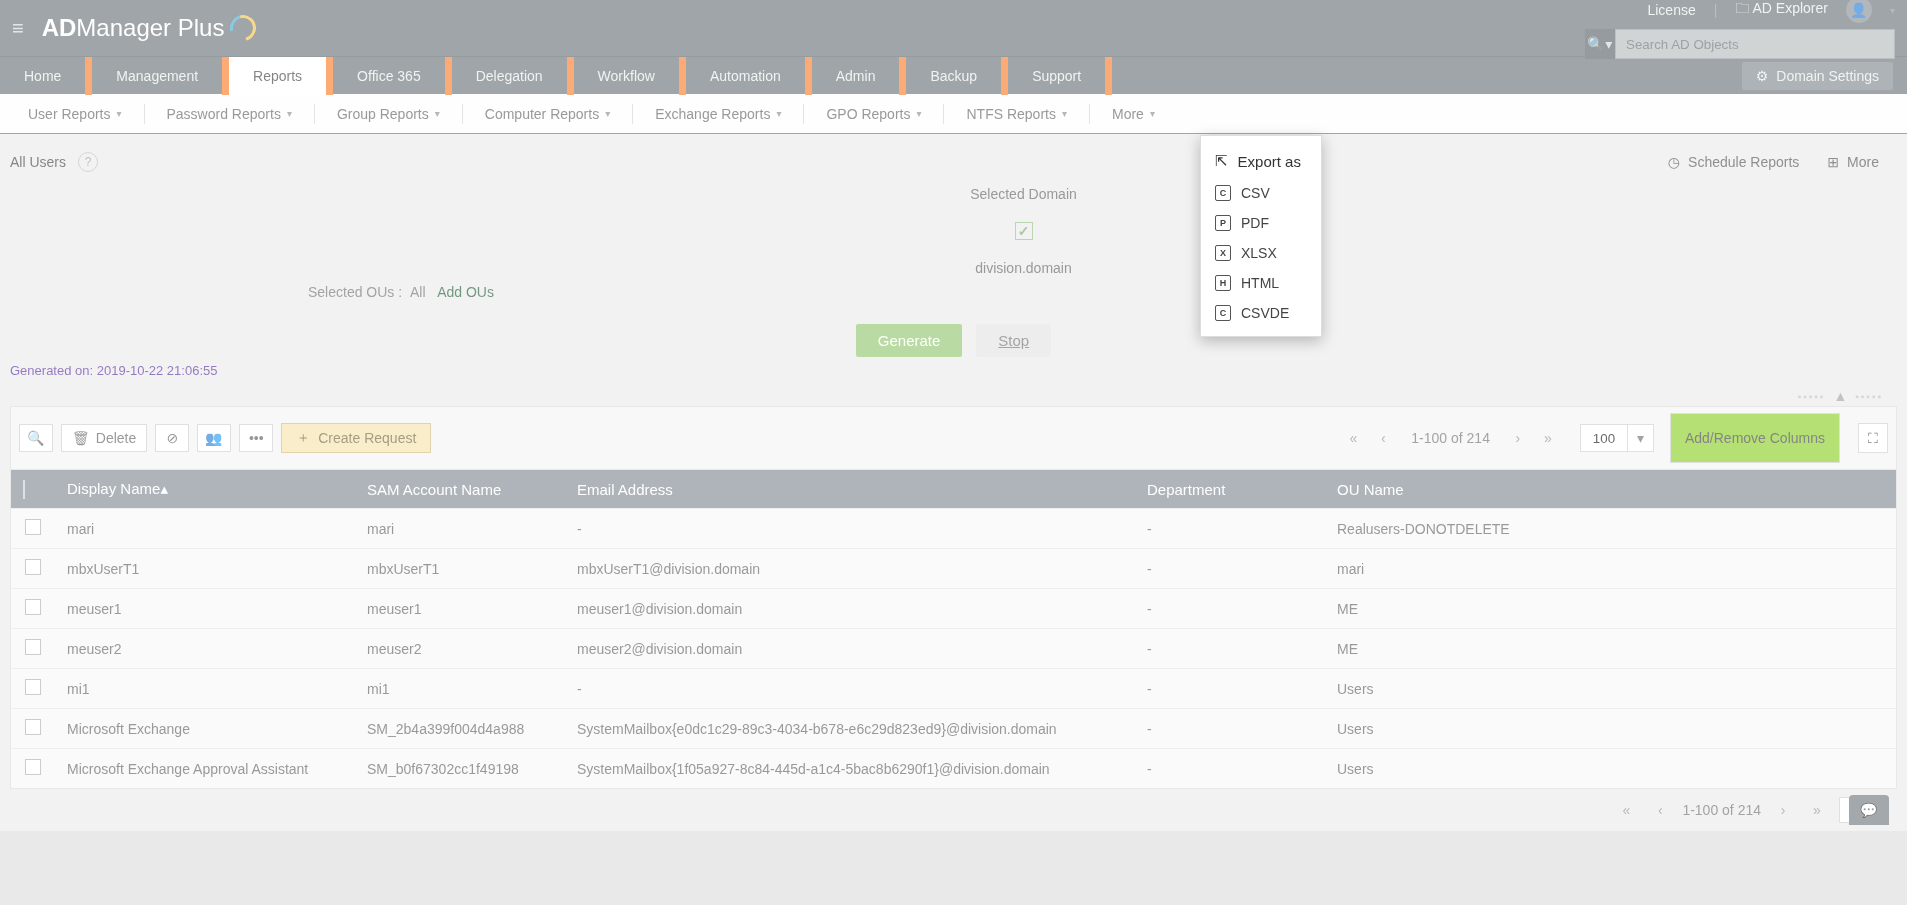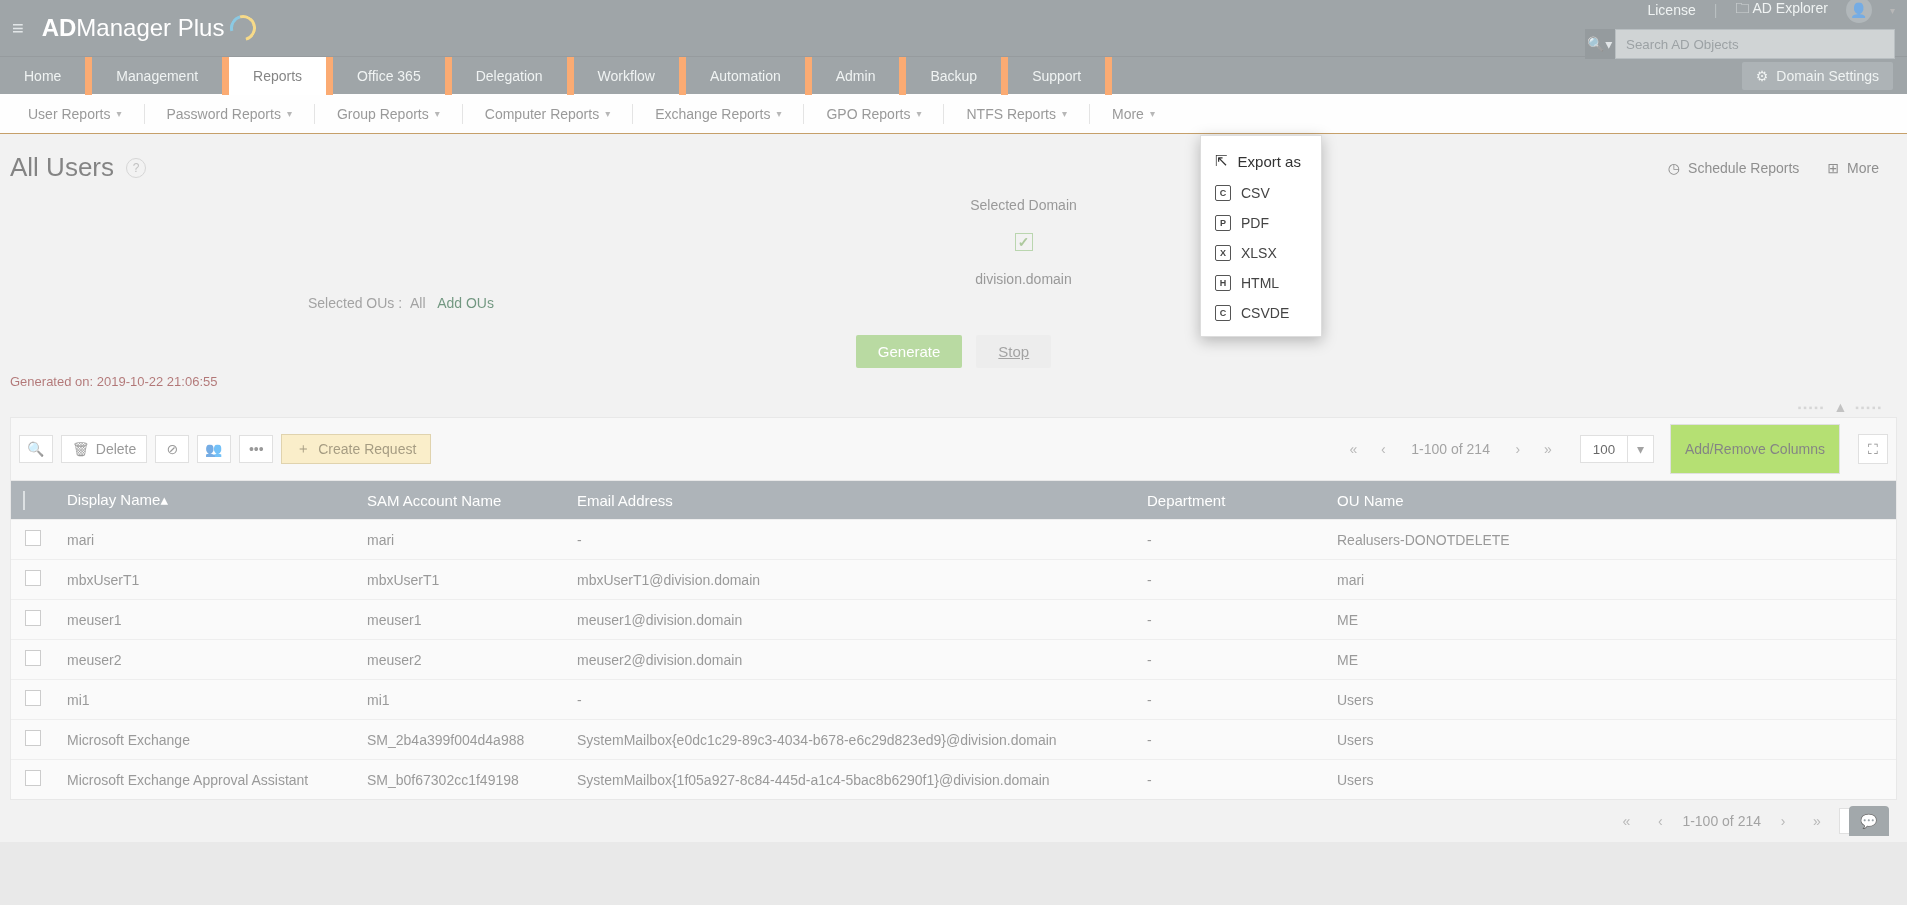--- a/index.html
+++ b/index.html
@@ -29,42 +29,42 @@
   .domain-settings { margin-left:auto; margin-right:14px; background:#778186; color:#e6eceb; padding:6px 14px; border-radius:2px; display:flex; align-items:center; gap:8px;}
   
   
   .submenu { background:#fdfdfd; height:40px; border-bottom:1px solid #a16207; display:flex; align-items:center; padding:0 10px;}
   .submenu-item { color:#555; padding:0 18px; display:flex; align-items:center; gap:6px; cursor:pointer; height:40px;}
   .submenu .divider { width:1px; height:20px; background:#d2d2d2; margin:0 4px;}
   .caret-down { font-size:10px; color:#888;}
   
   
   .page-head { display:flex; align-items:center; padding:18px 10px 4px 10px;}
-  .page-title { font-size:26px; color:#333; margin-right:12px;}
+  .page-title { font-size:14px; color:#333; margin-right:12px;}
   .help-icon { width:20px; height:20px; border:1px solid #bbb; border-radius:50%; display:flex; align-items:center; justify-content:center; color:#999; font-size:12px;}
   .head-actions { margin-left:auto; display:flex; align-items:center; gap:28px; padding-right:18px;}
   .head-action { display:flex; align-items:center; gap:8px; color:#444; cursor:pointer;}
   
   
   .export-menu { position:absolute; top:135px; left:1200px; width:122px; background:#fff; border:1px solid #ddd; box-shadow:0 4px 14px rgba(0,0,0,0.25); z-index:20; padding:8px 0;}
   .export-head { display:flex; align-items:center; gap:10px; padding:8px 14px; font-size:15px; color:#333;}
   .export-item { display:flex; align-items:center; gap:10px; padding:7px 14px; color:#444; cursor:pointer;}
   .file-ic { width:16px; height:16px; border:1.5px solid #555; border-radius:2px; display:flex; align-items:center; justify-content:center; font-size:9px; font-weight:bold;}
   
   
   .filter-area { padding:10px 0 10px 140px; color:#555;}
   .filter-row1 { display:flex; align-items:center; gap:20px; margin-bottom:8px;flex-direction:column;}
   .dom-check { width:18px; height:18px; border:1px solid #8dbb7a; display:flex; align-items:center; justify-content:center; color:#78a65e; font-weight:bold;}
   .filter-row2 { padding-left:168px; color:#666;}
   .link { color:#14532d; cursor:pointer;}
   
   .gen-row { display:flex; justify-content:center; gap:14px; padding:14px 0 6px 0;align-items:flex-end;}
   .btn-generate { background:#8bc165; color:#fff; border:none; padding:8px 22px; font-size:15px; border-radius:2px;}
   .btn-stop { background:#e2e2e2; color:#666; border:none; padding:8px 22px; font-size:15px; border-radius:2px;text-decoration:underline;}
-  .gen-on { color:#7f1d1d; font-size:13px; padding:0 0 8px 10px;}
+  .gen-on { color:#4c1d95; font-size:13px; padding:0 0 8px 10px;}
   
   
   .grip-row { display:flex; justify-content:flex-end; align-items:center; padding:2px 24px; color:#bbb;}
   .grip { letter-spacing:2px; font-size:10px;}
   .grip-arrow { margin:0 8px; color:#999;}
   
   .table-wrap { border:1px solid #d9d9d9; margin:0 10px;}
   .tbl-toolbar { background:#f3f3f3; border-bottom:1px solid #d9d9d9; display:flex; align-items:center; padding:6px 8px; gap:8px;}
   .tb-btn { background:#fff; border:1px solid #ccc; padding:5px 10px; display:flex; align-items:center; gap:6px; color:#555; cursor:pointer;}
   .tb-icon-only { width:34px; justify-content:center;}

